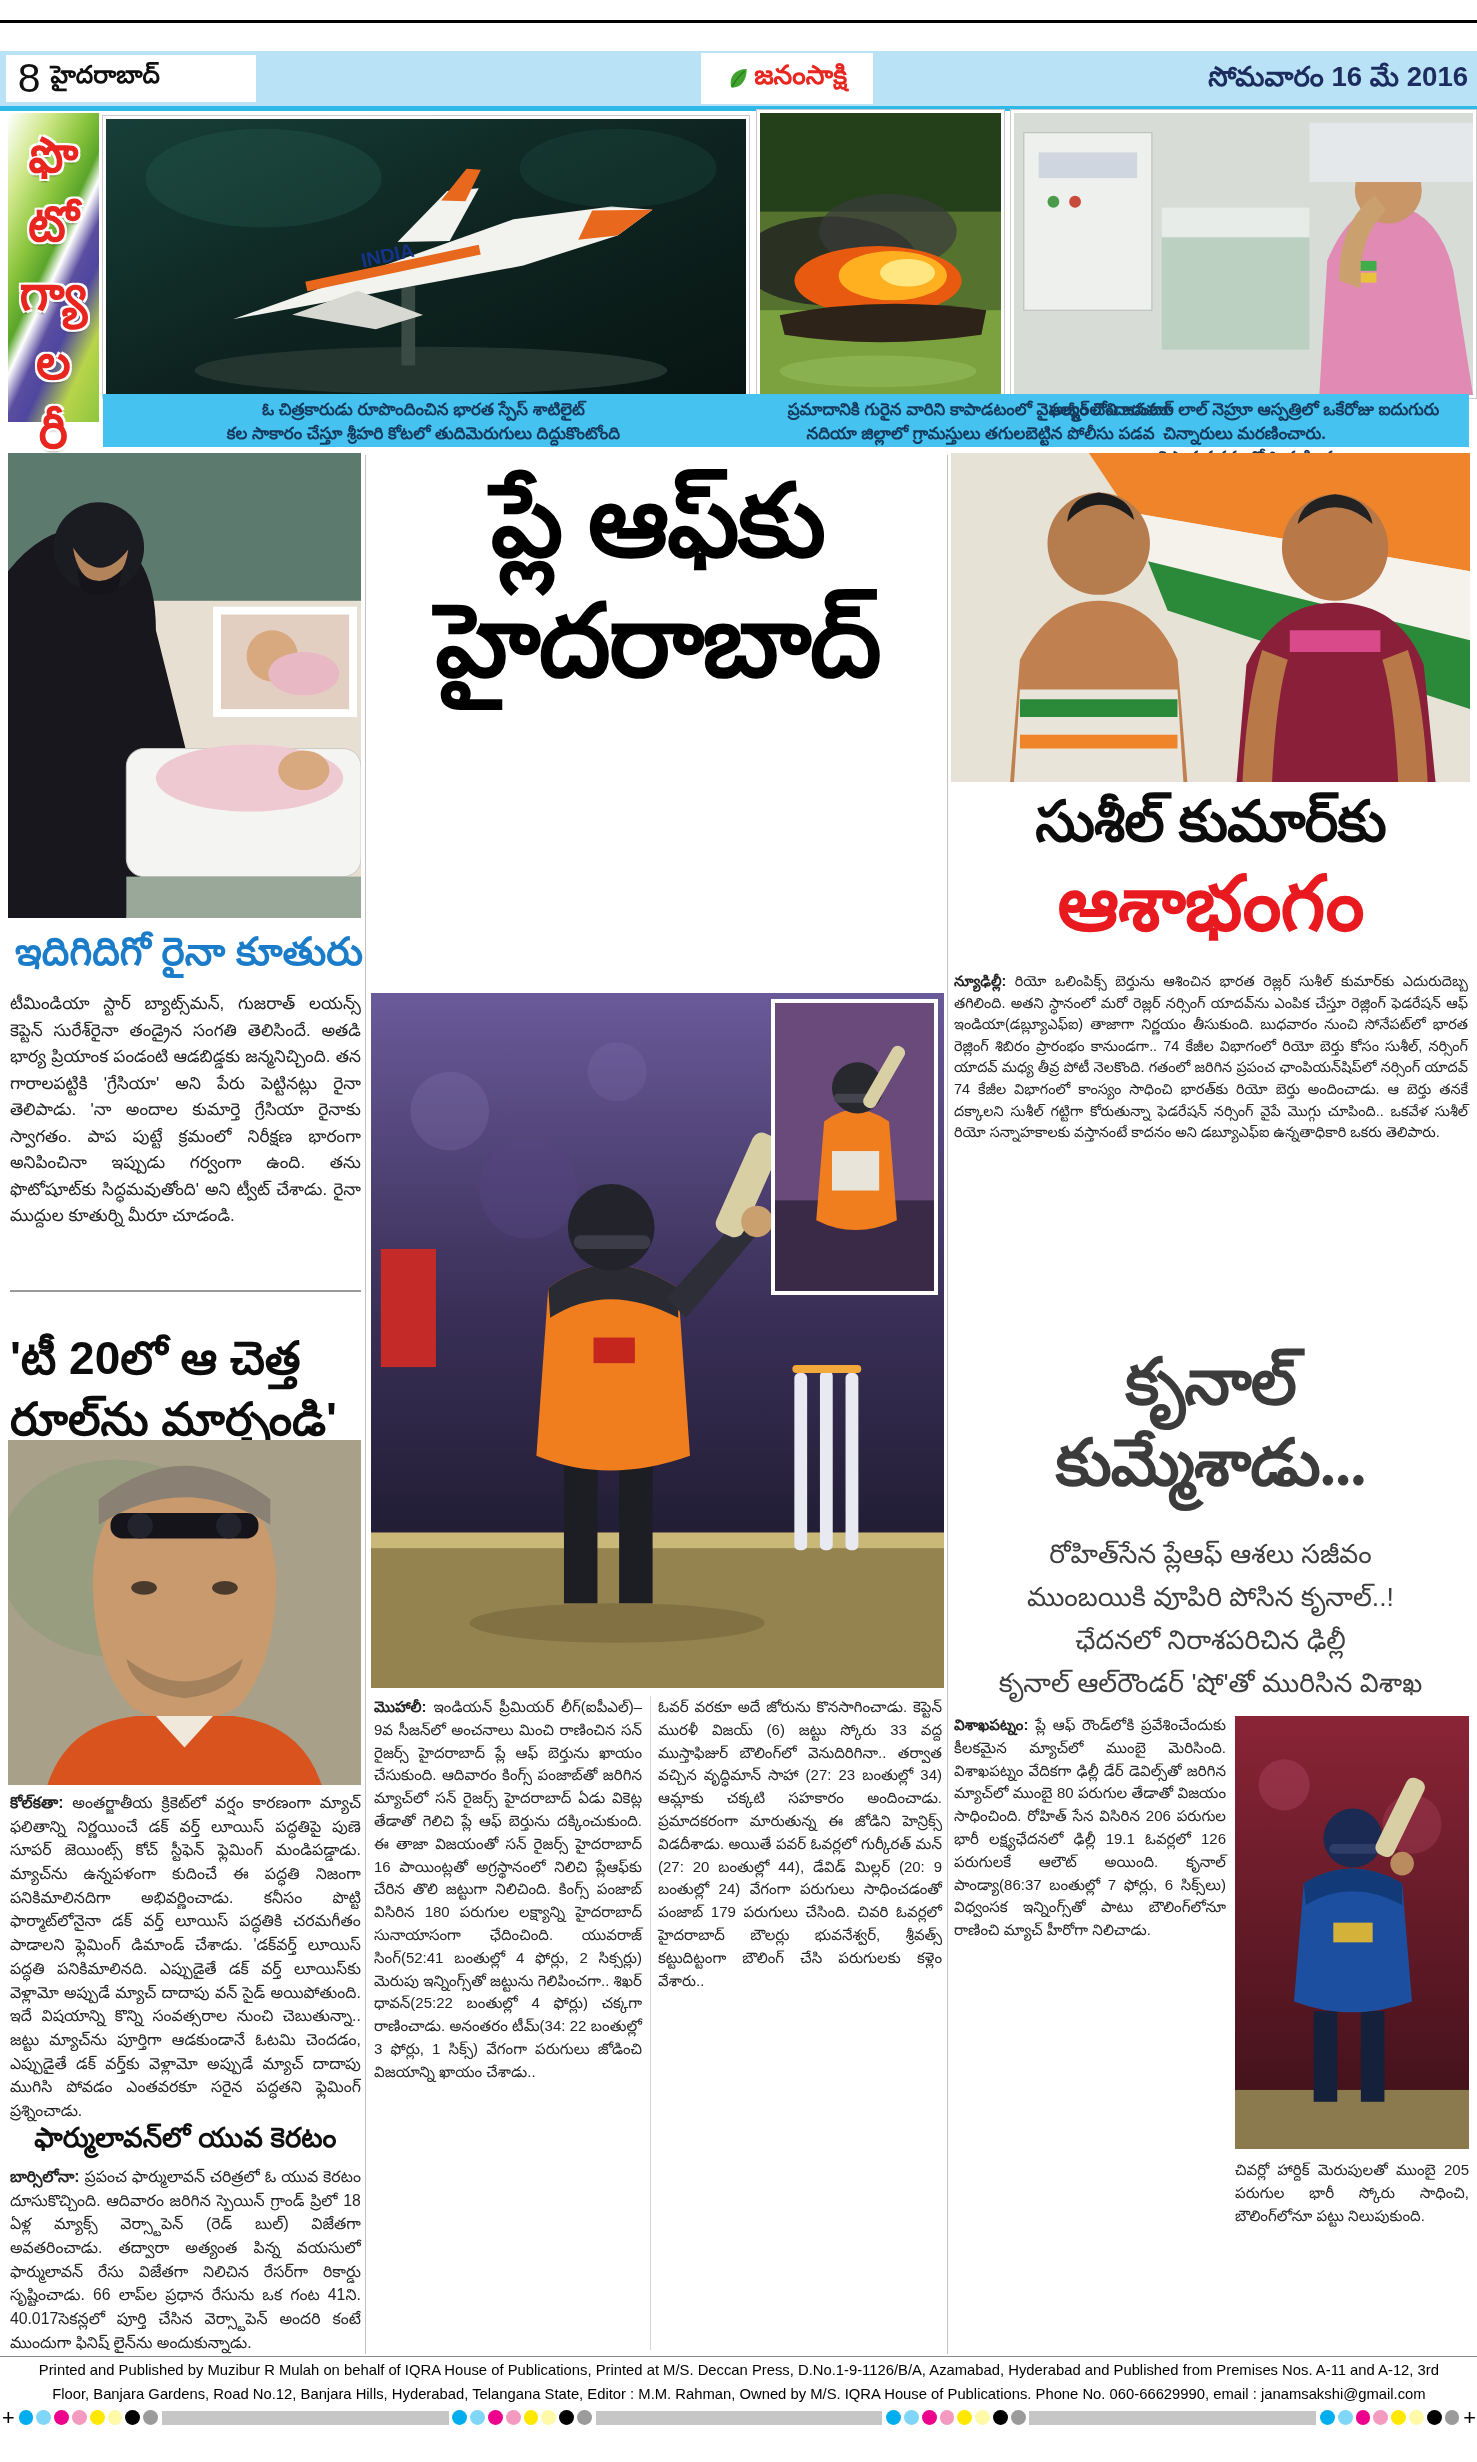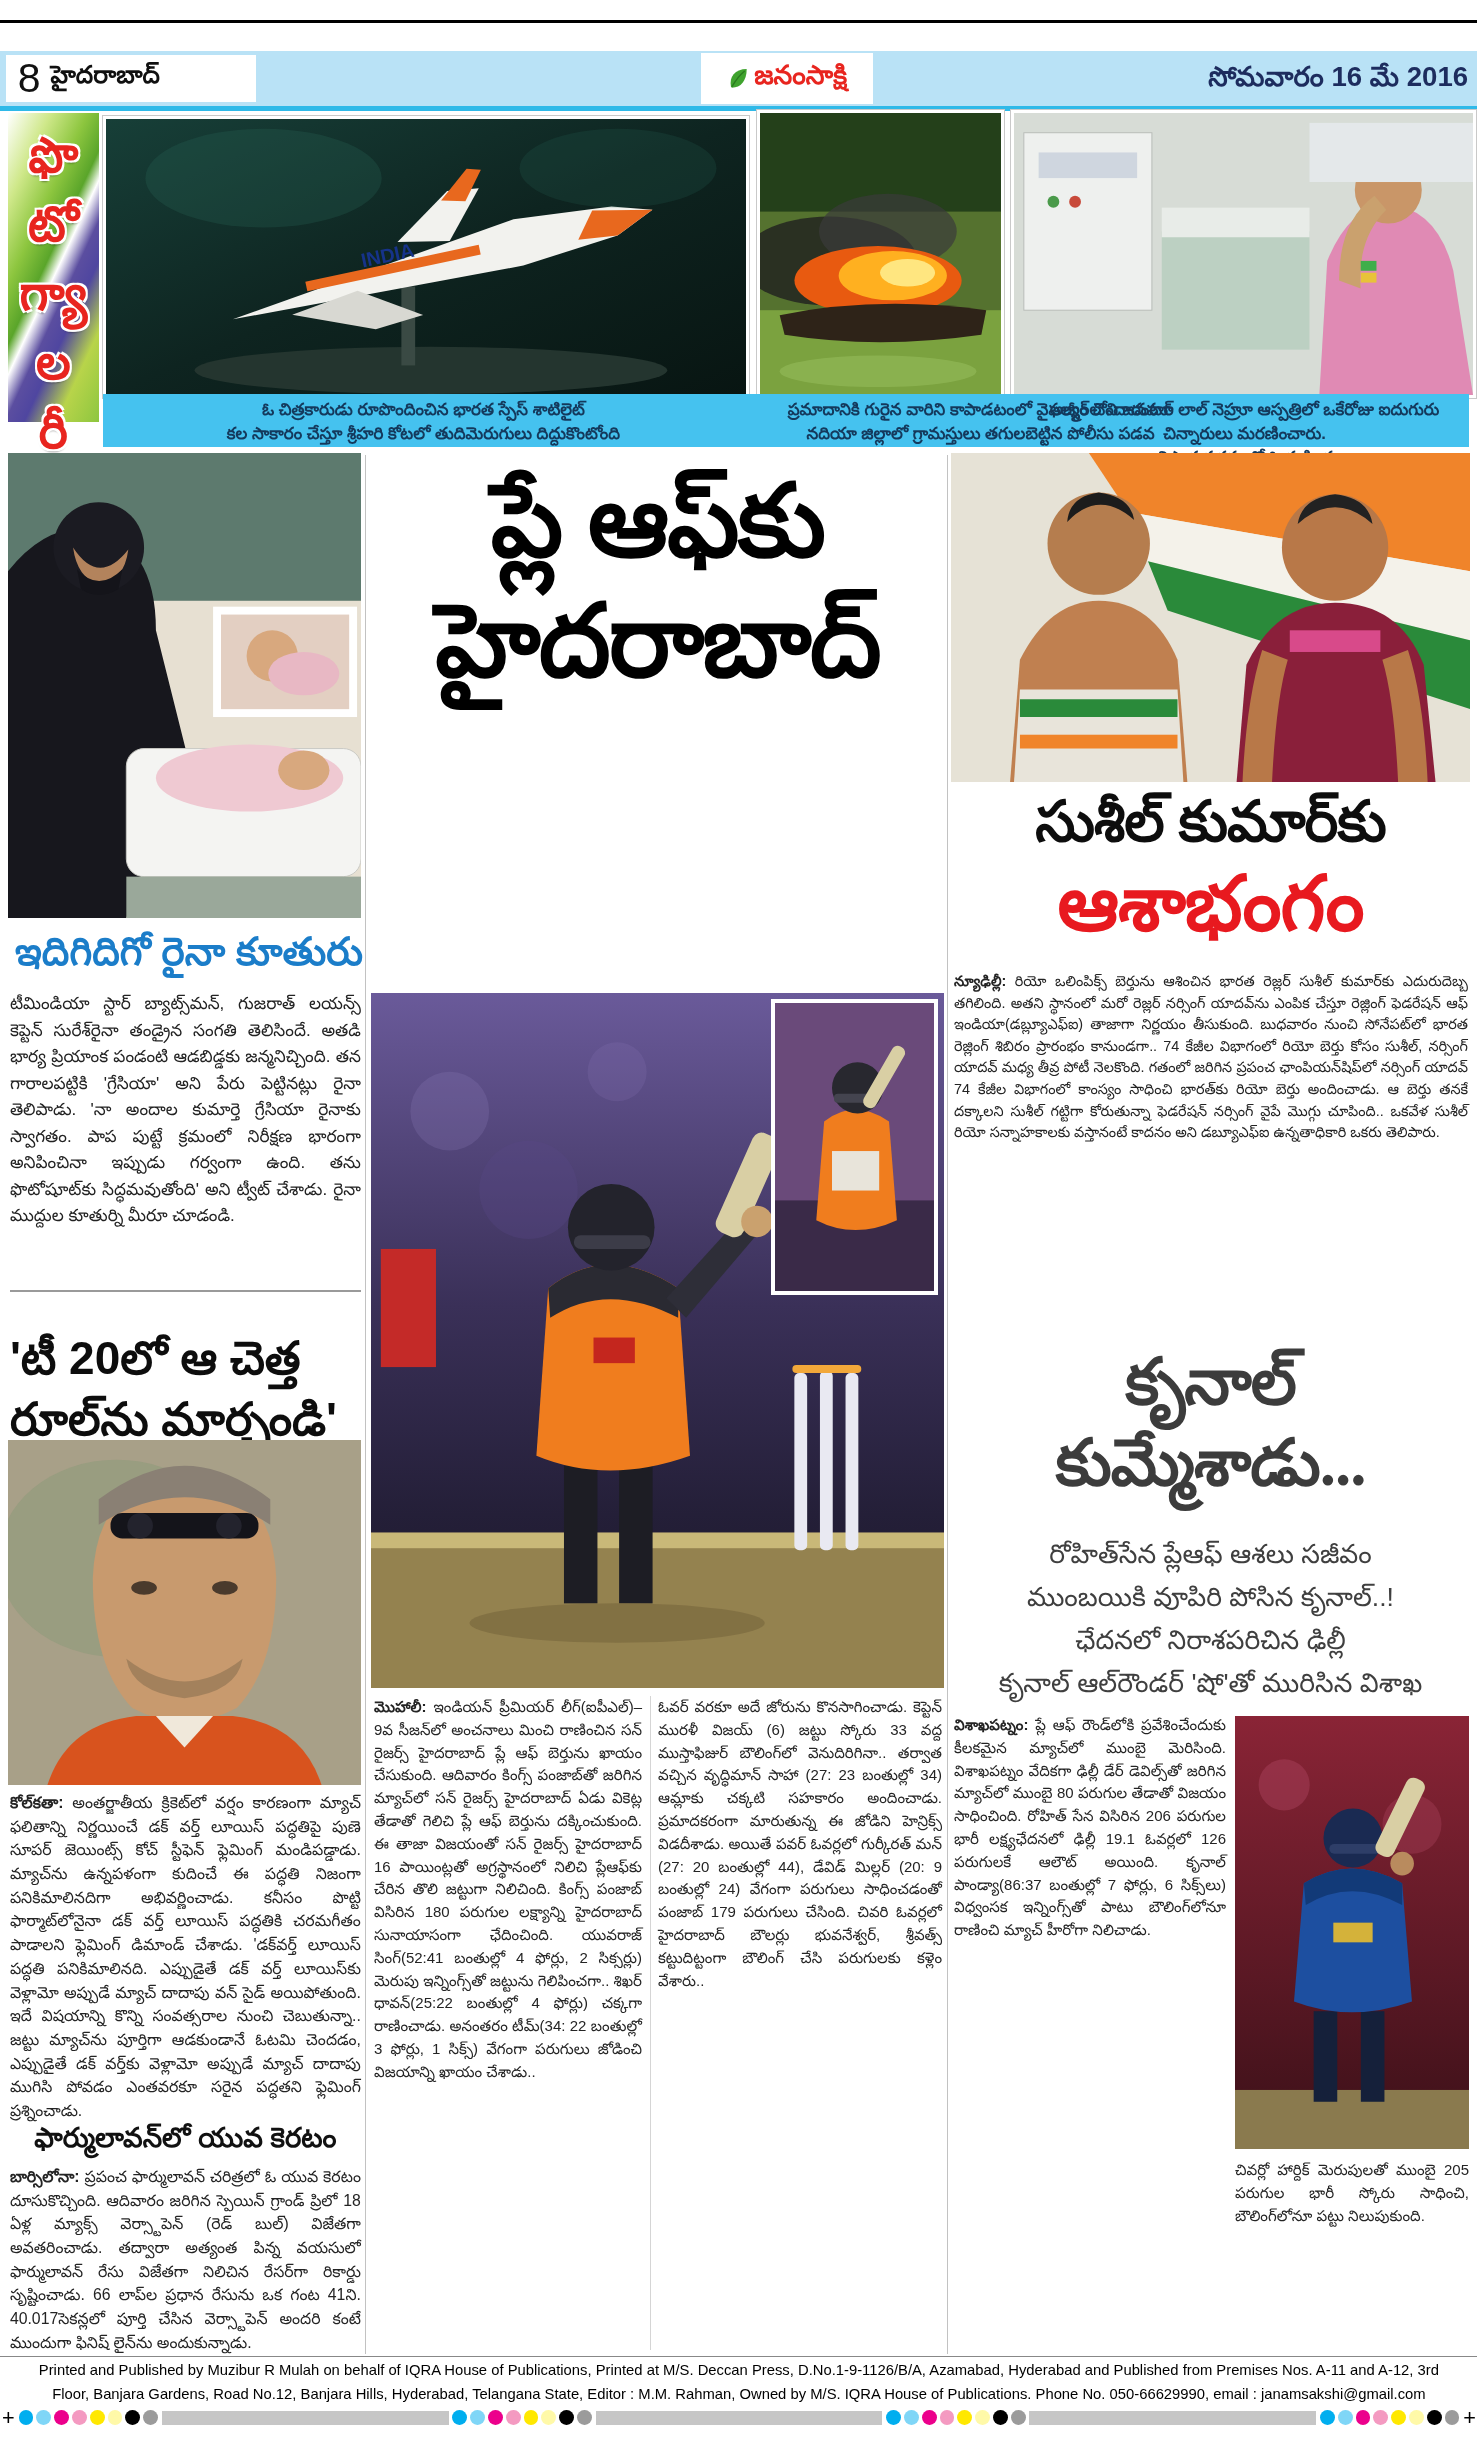--- a/index.html
+++ b/index.html
@@ -369,21 +369,21 @@
         <rect x="100" y="210" width="40" height="20" fill="#d4b23a"></rect>
       </g>
     </svg>
   </div>
   <div class="ab body15 justify" style="left:1235px;top:2159px;width:234px;height:193px;">
     <span>చివర్లో హార్దిక్ మెరుపులతో ముంబై 205 పరుగుల భారీ స్కోరు సాధించి, బౌలింగ్‌లోనూ పట్టు నిలుపుకుంది.</span>
   </div>
 
   <div class="ab" style="left:0;top:2356px;width:1478px;height:1px;background:#888;"></div>
   <div class="ab ftext" style="left:9.9px;top:2360px;width:1458px;">Printed and Published by Muzibur R Mulah on behalf of IQRA House of Publications, Printed at M/S. Deccan Press, D.No.1-9-1126/B/A, Azamabad, Hyderabad and Published from Premises Nos. A-11 and A-12, 3rd</div>
-  <div class="ab ftext" style="left:9.9px;top:2384px;width:1458px;">Floor, Banjara Gardens, Road No.12, Banjara Hills, Hyderabad, Telangana State, Editor : M.M. Rahman, Owned by M/S. IQRA House of Publications. Phone No. 050-66629990, email : janamsakshi@gmail.com</div>
+  <div class="ab ftext" style="left:9.9px;top:2384px;width:1458px;">Floor, Banjara Gardens, Road No.12, Banjara Hills, Hyderabad, Telangana State, Editor : M.M. Rahman, Owned by M/S. IQRA House of Publications. Phone No. 060-66629990, email : janamsakshi@gmail.com</div>
 
   <div class="ab regstrip" style="left:2px;top:2409px;width:1474px;height:17.7px;">
     <span class="regplus">+</span>
     <span class="dotgroup">
       <span class="dot" style="background:#00aeef;"></span>
         <span class="dot" style="background:#7fd6f7;"></span>
         <span class="dot" style="background:#ec008c;"></span>
         <span class="dot" style="background:#f49ac1;"></span>
         <span class="dot" style="background:#ffe800;"></span>
         <span class="dot" style="background:#fff9a8;"></span>

